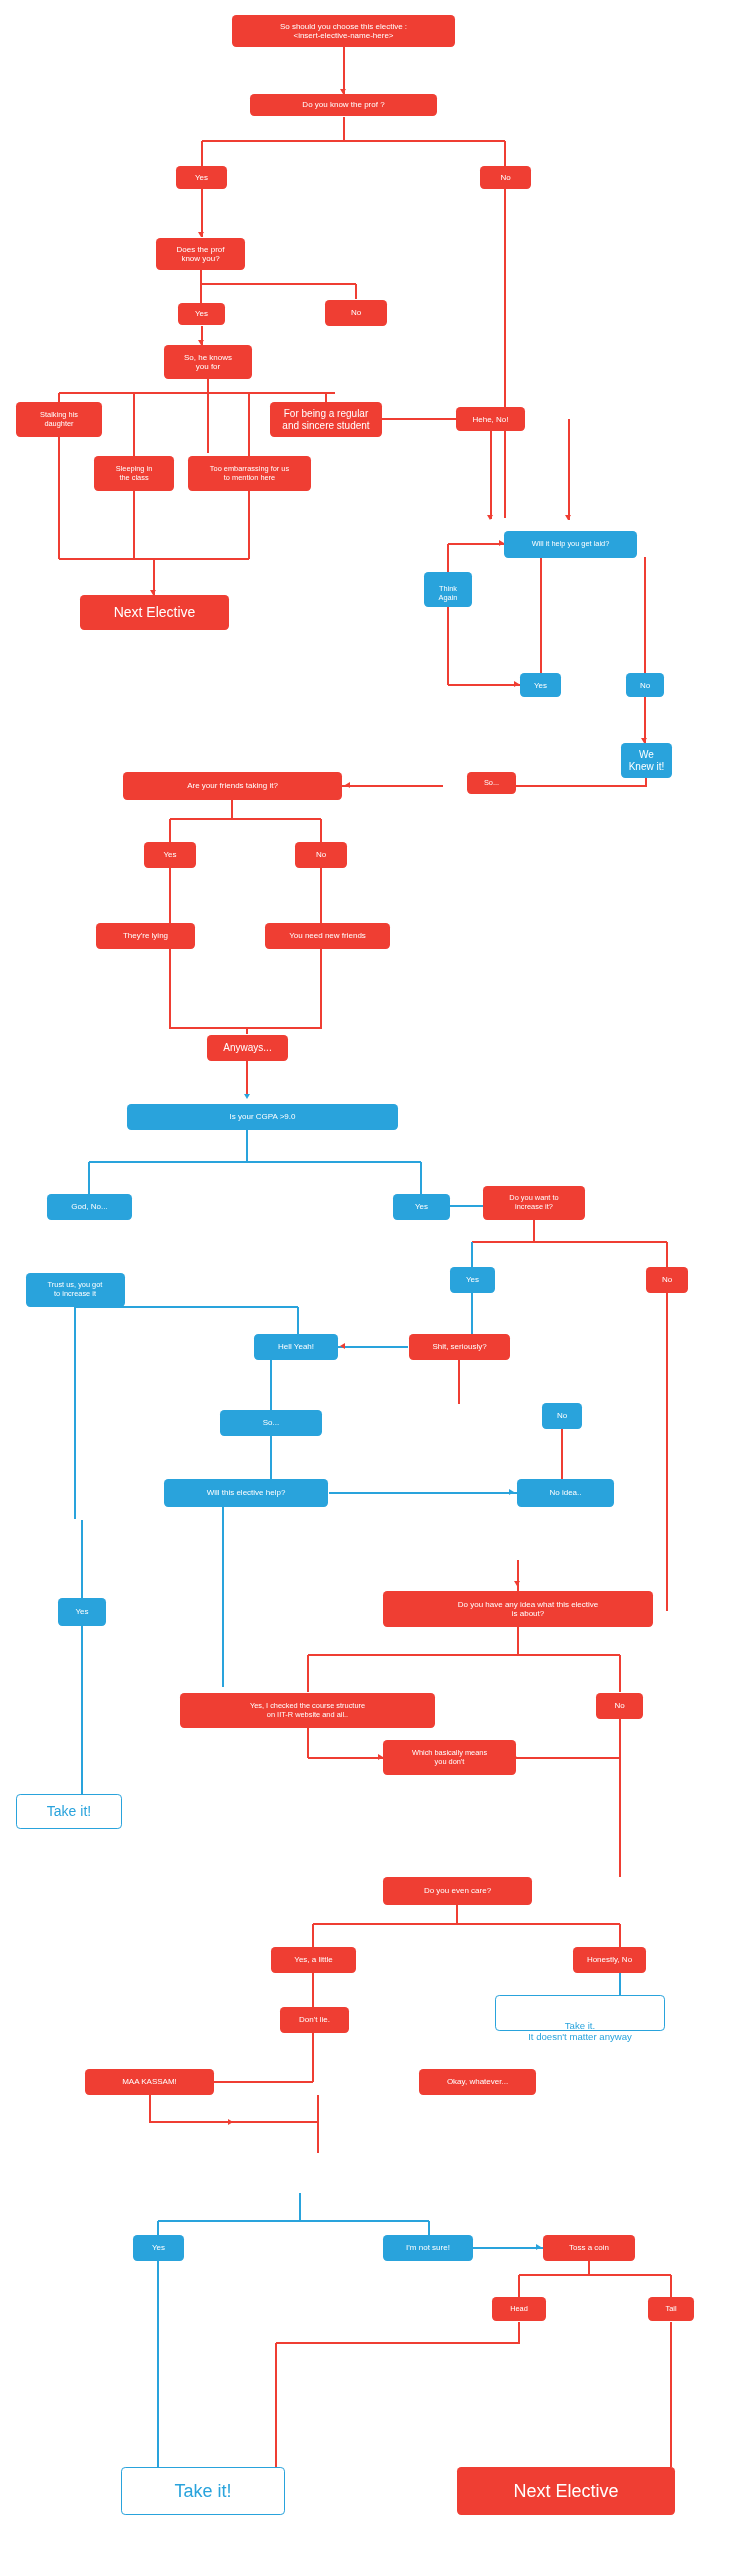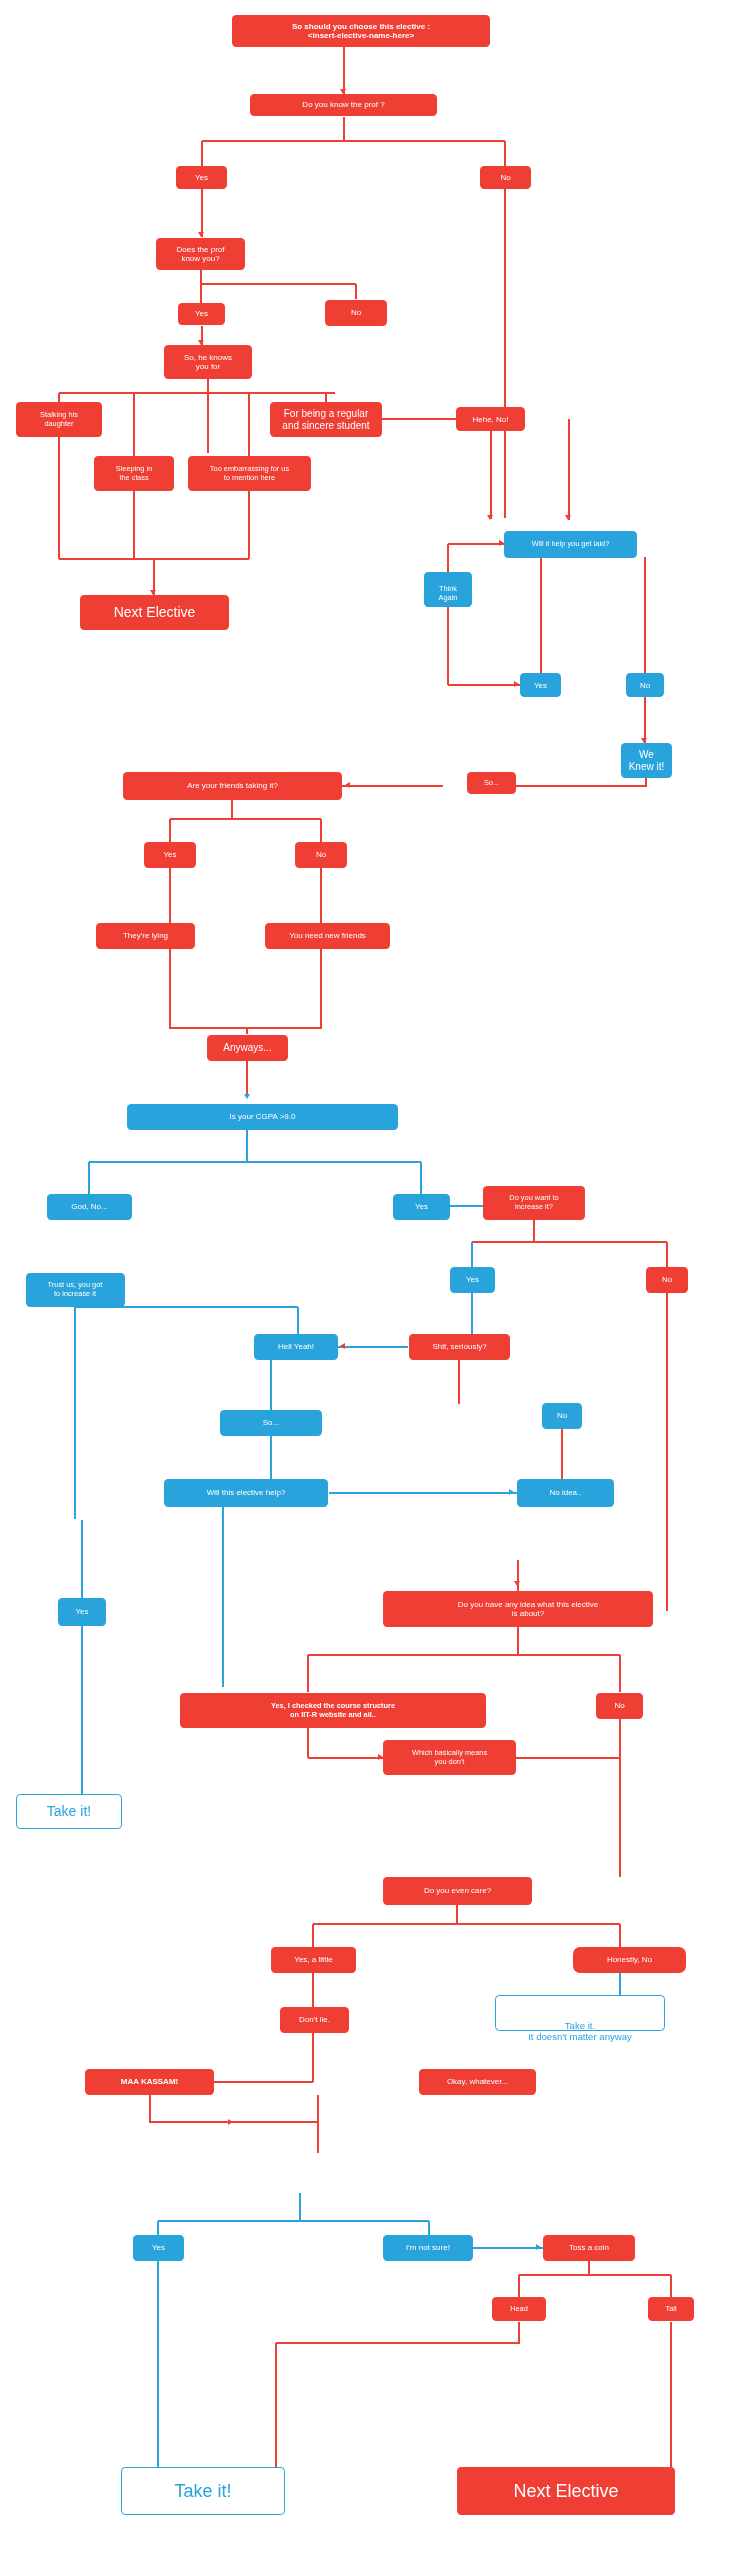--- a/index.html
+++ b/index.html
@@ -139,21 +139,21 @@
     <div class="arw right b" style="left: 536px; top: 2244px;"></div>
     <div class="ln" style="left: 588px; top: 2260px; width: 2.1px; height: 15px;"></div>
     <div class="ln" style="left: 519px; top: 2274px; width: 152px; height: 2.1px;"></div>
     <div class="ln" style="left: 518px; top: 2275px; width: 2.1px; height: 22px;"></div>
     <div class="ln" style="left: 670px; top: 2275px; width: 2.1px; height: 22px;"></div>
     <div class="ln" style="left: 518px; top: 2322px; width: 2.1px; height: 21px;"></div>
     <div class="ln" style="left: 276px; top: 2342px; width: 244px; height: 2.1px;"></div>
     <div class="ln" style="left: 275px; top: 2343px; width: 2.1px; height: 124px;"></div>
     <div class="ln" style="left: 670px; top: 2322px; width: 2.1px; height: 145px;"></div>
     <div class="ln b" style="left: 157px; top: 2260px; width: 2.1px; height: 207px;"></div>
-    <div class="node red" style="left: 232px; top: 15px; width: 258px; height: 32px; font-size: 8px; font-weight: bold;">
+    <div class="node red" style="left: 232px; top: 15px; width: 223px; height: 32px; font-size: 8px;">
       <span style="white-space: pre-line; padding: 0px 3.2px;">So should you choose this elective :
 &lt;insert-elective-name-here&gt;</span>
     </div>
     <div class="node red" style="left: 250px; top: 94px; width: 187px; height: 22px; font-size: 8px;">
       <span style="white-space: pre-line; padding: 0px 3.2px;">Do you know the prof ?</span>
     </div>
     <div class="node red" style="left: 176px; top: 166px; width: 51px; height: 23px; font-size: 8px;">
       <span style="white-space: pre-line; padding: 0px 3.2px;">Yes</span>
     </div>
     <div class="node red" style="left: 480px; top: 166px; width: 51px; height: 23px; font-size: 8px;">
@@ -274,52 +274,52 @@
     <div class="node blue" style="left: 517px; top: 1479px; width: 97px; height: 28px; font-size: 8px;">
       <span style="white-space: pre-line; padding: 0px 3.2px;">No idea..</span>
     </div>
     <div class="node red" style="left: 383px; top: 1591px; width: 270px; height: 36px; font-size: 8px; padding-left: 20px;">
       <span style="white-space: pre-line; padding: 0px 3.2px;">Do you have any idea what this elective
 is about?</span>
     </div>
     <div class="node blue" style="left: 58px; top: 1598px; width: 48px; height: 28px; font-size: 8px;">
       <span style="white-space: pre-line; padding: 0px 3.2px;">Yes</span>
     </div>
-    <div class="node red" style="left: 180px; top: 1693px; width: 306px; height: 35px; font-size: 7.4px; font-weight: bold;">
+    <div class="node red" style="left: 180px; top: 1693px; width: 255px; height: 35px; font-size: 7.4px;">
       <span style="white-space: pre-line; padding: 0px 3.2px;">Yes, I checked the course structure
 on IIT-R website and ail..</span>
     </div>
     <div class="node red" style="left: 596px; top: 1693px; width: 47px; height: 25.5px; font-size: 8px;">
       <span style="white-space: pre-line; padding: 0px 3.2px;">No</span>
     </div>
     <div class="node red" style="left: 383px; top: 1740px; width: 133px; height: 35px; font-size: 7.4px;">
       <span style="white-space: pre-line; padding: 0px 3.2px;">Which basically means
 you don't</span>
     </div>
     <div class="node outline" style="left: 16px; top: 1794px; width: 106px; height: 35px; font-size: 14px;">
       <span style="white-space: pre-line; padding: 0px 3.2px;">Take it!</span>
     </div>
     <div class="node red" style="left: 383px; top: 1877px; width: 149px; height: 28px; font-size: 8px;">
       <span style="white-space: pre-line; padding: 0px 3.2px;">Do you even care?</span>
     </div>
     <div class="node red" style="left: 271px; top: 1947px; width: 85px; height: 25.5px; font-size: 8px;">
       <span style="white-space: pre-line; padding: 0px 3.2px;">Yes, a little</span>
     </div>
-    <div class="node red" style="left: 573px; top: 1947px; width: 113px; height: 25.5px; font-size: 8px; border-radius: 7px;">
+    <div class="node red" style="left: 573px; top: 1947px; width: 73px; height: 25.5px; font-size: 8px;">
       <span style="white-space: pre-line; padding: 0px 3.2px;">Honestly, No</span>
     </div>
     <div class="node red" style="left: 280px; top: 2007px; width: 69px; height: 25.5px; font-size: 8px;">
       <span style="white-space: pre-line; padding: 0px 3.2px;">Don't lie.</span>
     </div>
     <div class="node outline" style="left: 495px; top: 1995px; width: 170px; height: 36px; font-size: 9.6px;">
       <span style="white-space: pre-line; padding: 0px 3.2px; margin-top: 36px;">Take it.
 It doesn't matter anyway</span>
     </div>
     <div class="node red" style="left: 85px; top: 2069px; width: 129px; height: 25.5px; font-size: 8px;">
-      <span style="white-space: pre-line; padding: 0px 3.2px; font-weight: bold;">MAA KASSAM!</span>
+      <span style="white-space: pre-line; padding: 0px 3.2px;">MAA KASSAM!</span>
     </div>
     <div class="node red" style="left: 419px; top: 2069px; width: 117px; height: 25.5px; font-size: 8px;">
       <span style="white-space: pre-line; padding: 0px 3.2px;">Okay, whatever...</span>
     </div>
     <div class="node blue" style="left: 133px; top: 2235px; width: 51px; height: 25.5px; font-size: 8px;">
       <span style="white-space: pre-line; padding: 0px 3.2px;">Yes</span>
     </div>
     <div class="node blue" style="left: 383px; top: 2235px; width: 90px; height: 25.5px; font-size: 8px;">
       <span style="white-space: pre-line; padding: 0px 3.2px;">I'm not sure!</span>
     </div>

